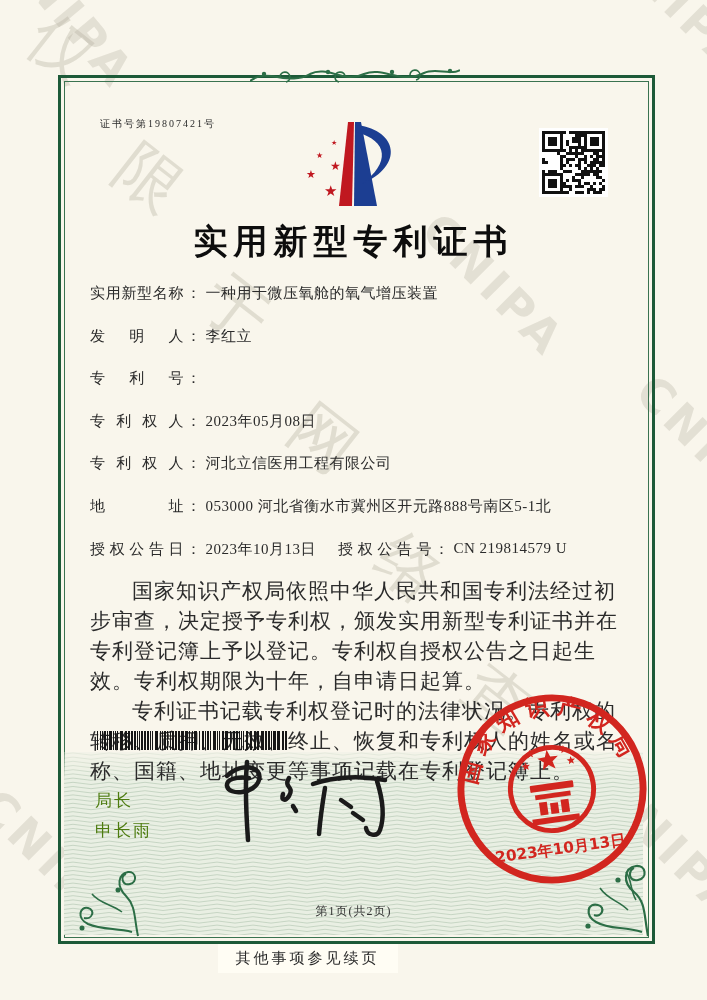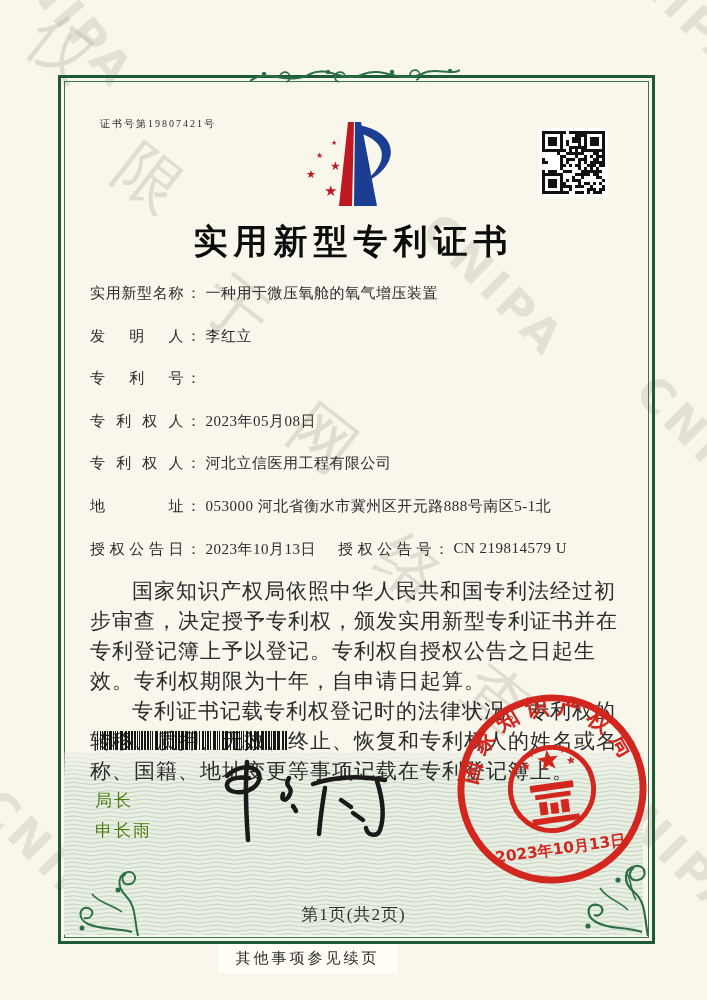--- a/index.html
+++ b/index.html
@@ -62,21 +62,21 @@
            font-size:17px;letter-spacing:2px;color:#4d7c0f;}
   #officer-role{top:789px;}
   #officer-name{top:819px;text-align:right;}
   .signature{position:absolute;left:205px;top:750px;z-index:5;}
 
   
   .seal{position:absolute;left:453px;top:690px;width:198px;height:198px;z-index:7;
         transform:rotate(-8deg);}
 
   
-  .page-no{position:absolute;left:58px;top:903px;width:591px;text-align:center;font-size:17px;
+  .page-no{position:absolute;left:58px;top:903px;width:591px;text-align:center;font-size:12px;
            color:#333;z-index:5;letter-spacing:1px;}
   .footer-note{position:absolute;left:0;top:944px;width:615px;text-align:center;z-index:5;}
   .footer-note span{display:inline-block;background:#fffdf4;padding:5px 18px;font-size:15px;
                     letter-spacing:3px;}
 </style>
 </head>
 <body>
 
 <div class="page">
 

